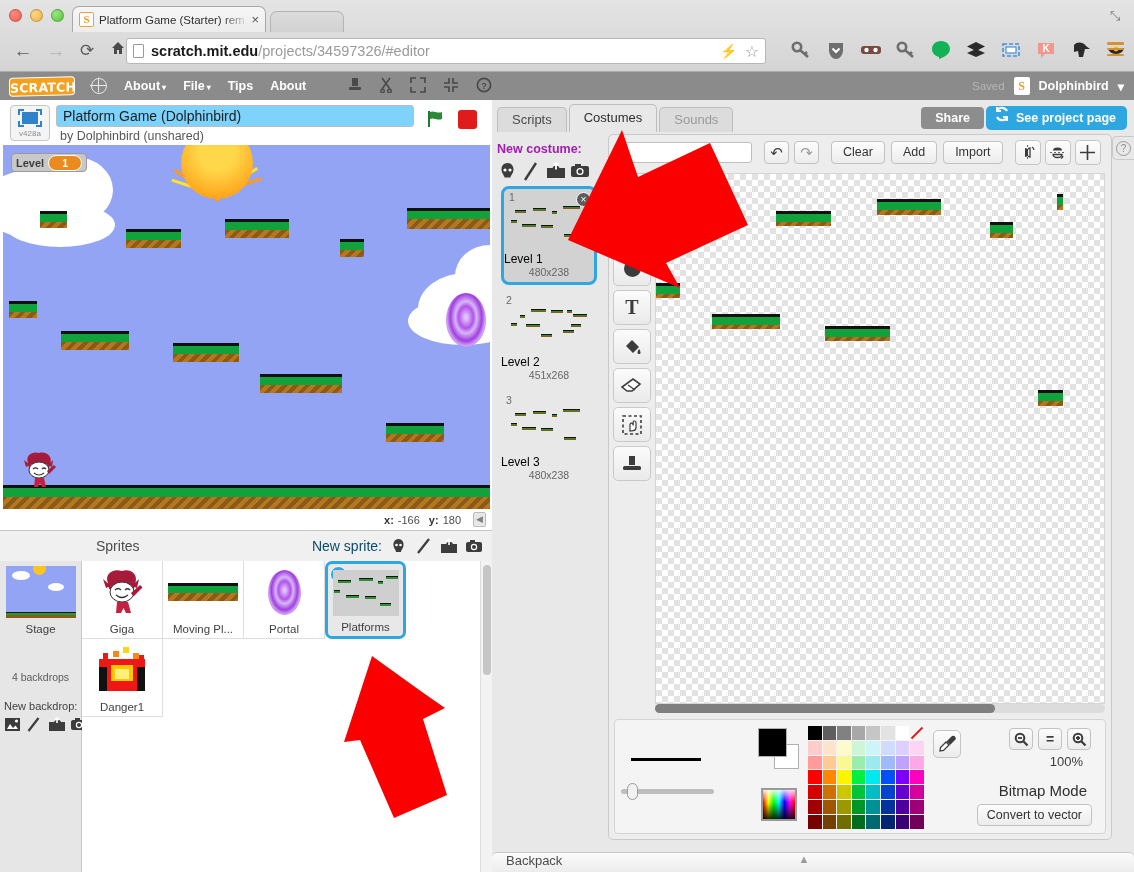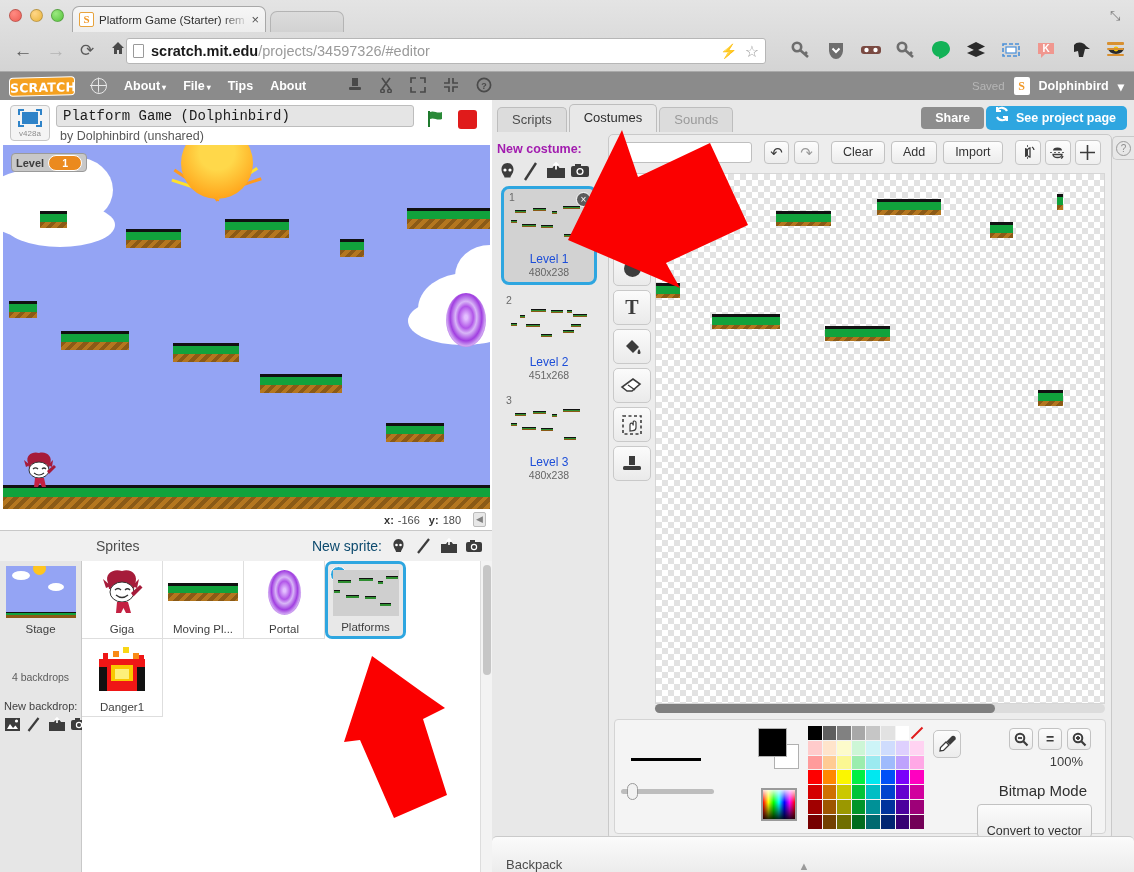--- a/index.html
+++ b/index.html
@@ -121,22 +121,22 @@
     background: #fff; padding: 5px 8px;
   }
   .stage-badge {
     position: absolute; left: 10px; top: 5px; width: 40px; height: 36px;
     border: 1px solid #c6c6c6; border-radius: 4px; background: #f4f4f4;
     display: flex; flex-direction: column; align-items: center; padding-top: 3px;
   }
   .vtag { font-size: 8px; color: #8d8d8d; margin-top: 2px; }
   .proj-title-input {
     position: absolute; left: 56px; top: 5px; width: 358px; height: 22px;
-    border: 1px solid #bdbdbd; border-radius: 3px; background: #e5e5e5;
-    font-size: 14px; color: #1b1b1b; padding: 0 6px; font-family: Liberation Mono, monospace;
+    border: 1px solid #bdbdbd; border-radius: 3px; background: #7dd3fc;
+    font-size: 14px; color: #1b1b1b; padding: 0 6px; font-family: Liberation Sans, sans-serif;
   }
   .proj-byline { position: absolute; left: 60px; top: 29px; font-size: 12.5px; color: #575757; }
   .green-flag {
     position: absolute; left: 425px; top: 9px; width: 20px; height: 20px; cursor: pointer;
   }
   .stop-btn {
     position: absolute; left: 458px; top: 10px; width: 19px; height: 19px;
     background: #e01b1b; border-radius: 3px; cursor: pointer;
   }
 
@@ -295,21 +295,21 @@
   }
   .costume-item.selected { background: #d2d2d2; border: 3px solid #2ea6e0; }
   .costume-index { position: absolute; left: 5px; top: 2px; font-size: 10.5px; color: #6a6a6a; }
   .costume-thumb {
     width: 76px; height: 46px; margin: 12px auto 2px; position: relative;
   }
   .cthumb-plat {
     position: absolute; background: #2f8e31;
     border-top: 1.2px solid #111; border-bottom: 1.4px solid #8b5a16;
   }
-  .costume-name { text-align: center; font-size: 12px; color: #1d4ed8; }
+  .costume-name { font-size: 12px; color: #000000; }
   .costume-size { text-align: center; font-size: 10.5px; color: #666; }
   .costume-del {
     position: absolute; right: 3px; top: 3px; width: 15px; height: 15px; border-radius: 50%;
     background: #5c5c5c; color: #fff; font-size: 10px; text-align: center; line-height: 14px;
     cursor: pointer; border: 1.4px solid #fff;
   }
 
   
   .paint-editor {
     position: absolute; left: 116px; top: 34px; right: 22px; bottom: 32px;
@@ -393,30 +393,30 @@
   }
   .zoom-group { position: absolute; right: 14px; top: 8px; display: flex; gap: 5px; }
   .zoom-btn {
     width: 24px; height: 22px; border: 1px solid #c2c2c2; border-radius: 4px;
     background: linear-gradient(to bottom,#fcfcfc,#ececec); cursor: pointer;
     display: flex; align-items: center; justify-content: center;
   }
   .zoom-pct { position: absolute; right: 22px; top: 34px; font-size: 13px; color: #3c3c3c; }
   .bitmap-label { position: absolute; right: 18px; top: 62px; font-size: 15px; color: #2f2f2f; }
   .convert-btn {
-    position: absolute; right: 13px; top: 84px; height: 22px; padding: 16px 9px;
+    position: absolute; right: 13px; top: 84px; height: 22px; padding: 0 9px;
     border: 1px solid #c2c2c2; border-radius: 4px; background: linear-gradient(to bottom,#fcfcfc,#ececec);
     font-size: 12.5px; color: #343434; line-height: 20px; cursor: pointer;
   }
 
   .backpack-bar {
-    position: absolute; left: 0; bottom: 0; width: 642px; height: 36px;
+    position: absolute; left: 0; bottom: 0; width: 642px; height: 20px;
     background: linear-gradient(to bottom,#fbfbfb,#ececec);
     border-top: 1px solid #cacaca; border-radius: 5px 5px 0 0;
-    display: flex; align-items: flex-end; cursor: pointer;
+    display: flex; align-items: flex-start; cursor: pointer;
   }
   .backpack-label { font-size: 13px; color: #4c4c4c; margin-left: 14px; }
   .backpack-caret { margin-left: 236px; color: #9a9a9a; font-size: 11px; }
 
   
   .red-arrow { position: absolute; z-index: 60; pointer-events: none; }
 </style>
 </head>
 <body>
 

